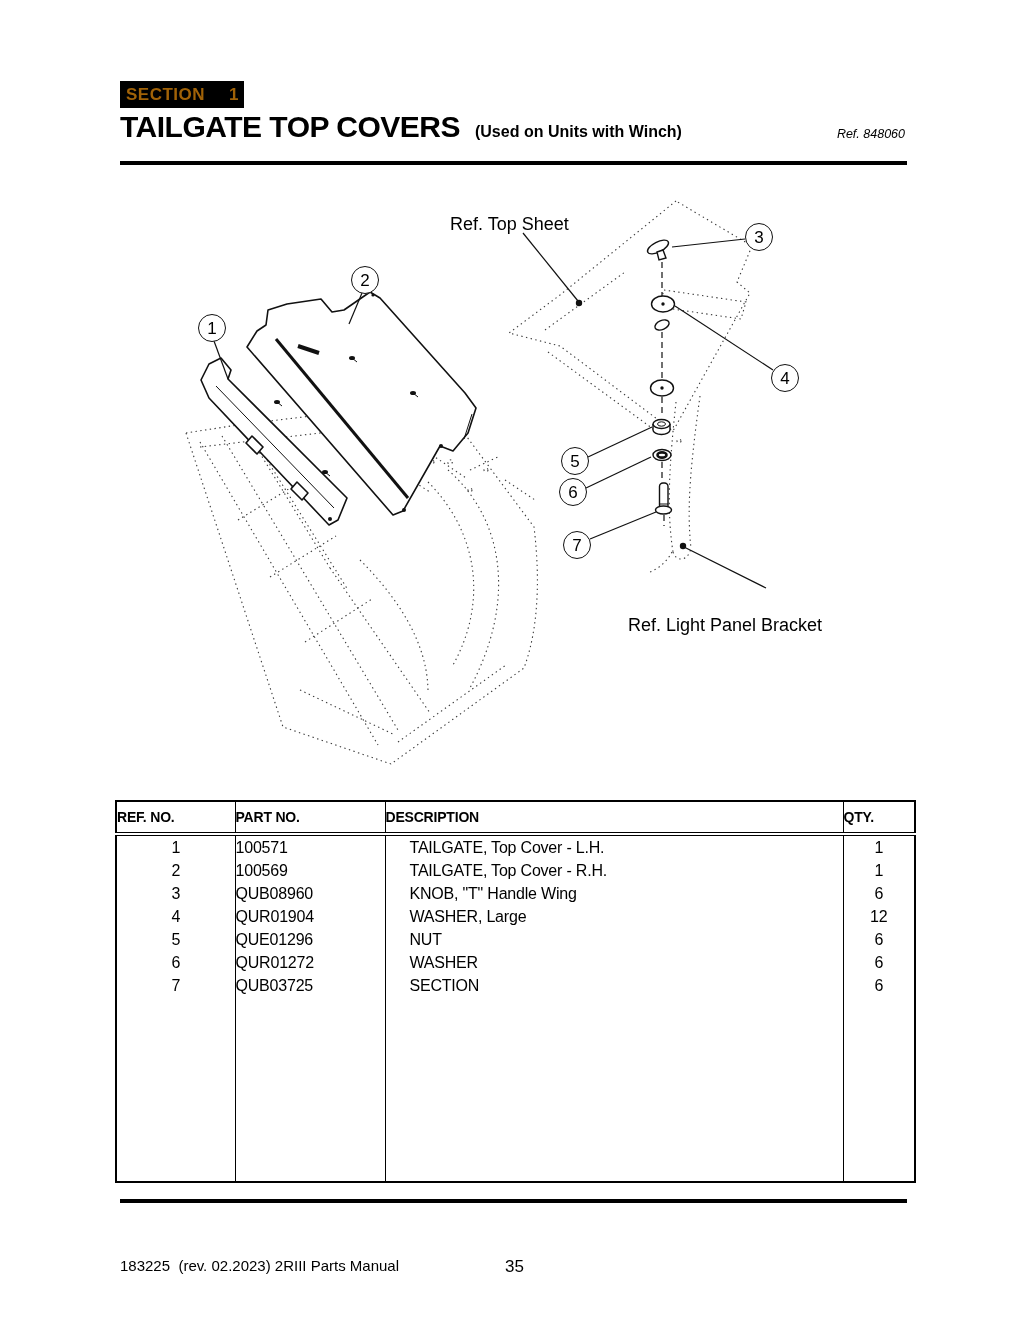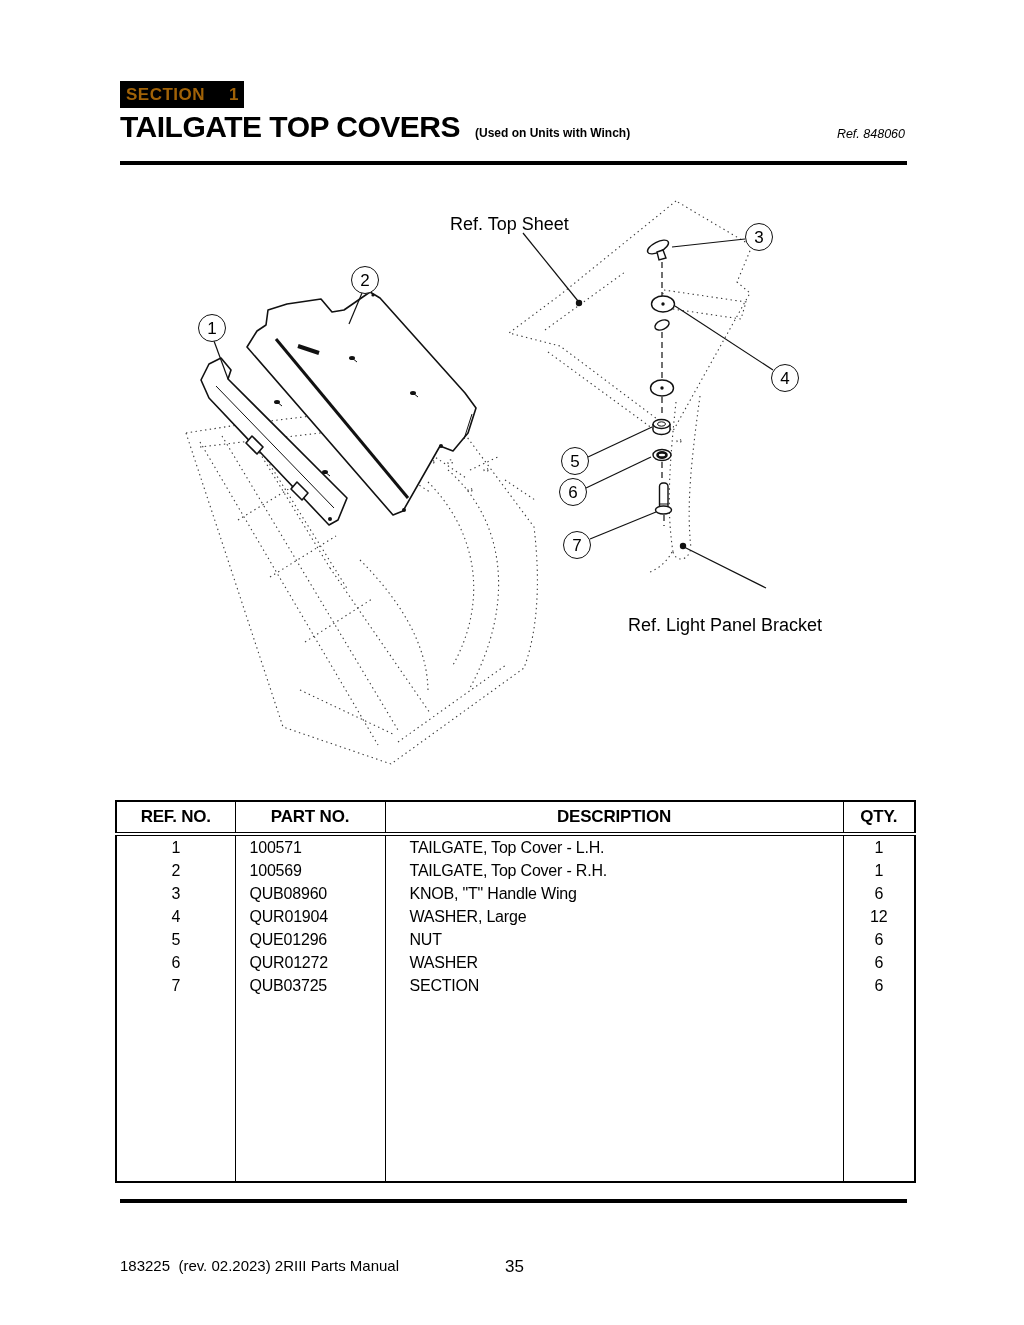--- a/index.html
+++ b/index.html
@@ -11,21 +11,21 @@
   .section-badge{
     position:absolute;left:120px;top:81px;width:124px;height:27px;
     background:#000;color:#a16207;font-weight:bold;font-size:17px;
     display:flex;align-items:center;padding-left:6px;box-sizing:border-box;letter-spacing:.5px;
   }
   .section-badge .num{margin-left:24px;}
   .title-row{
     position:absolute;left:120px;top:110px;display:flex;align-items:baseline;gap:15px;white-space:nowrap;
   }
   .page-title{font-size:30px;font-weight:bold;letter-spacing:-.5px;margin:0;}
-  .page-subtitle{font-size:12px;font-weight:bold;}
+  .page-subtitle{font-size:16px;font-weight:bold;}
   .ref-code{position:absolute;right:119px;top:127px;font-size:12.5px;font-style:italic;margin-left:7px;}
   .rule{position:absolute;left:120px;width:787px;background:#000;}
   .rule.top{top:161px;height:4px;}
   .rule.bottom{top:1199px;height:4px;}
   
   .diagram-svg{position:absolute;left:0;top:0;pointer-events:none;}
   .dotted{stroke:#3a3a3a;stroke-width:1.1;stroke-dasharray:1.4 3.4;fill:none;}
   .face{fill:#fff;stroke:#111;stroke-width:1.6;stroke-linejoin:round;}
   .thin{stroke:#111;stroke-width:1;fill:none;}
   .thick{stroke:#111;stroke-width:3;fill:none;}
@@ -41,31 +41,31 @@
   }
   .dlabel{position:absolute;font-size:18px;white-space:nowrap;}
   
   .parts-table{
     position:absolute;left:115px;top:800px;width:799px;height:383px;
     border-collapse:collapse;table-layout:fixed;
   }
   .parts-table,.parts-table th,.parts-table td{border:0;}
   .parts-table{border:2.5px solid #000;}
   .parts-table th{
-    height:30px;font-size:17px;font-weight:bold;letter-spacing:-.2px;
-    border-bottom:4px double #000;text-align:center;padding:0;
+    height:30px;font-size:14px;font-weight:bold;letter-spacing:-.2px;
+    border-bottom:4px double #000;text-align:left;padding:0;
   }
   .parts-table th,.parts-table td{border-right:1.5px solid #000;}
   .parts-table th:last-child,.parts-table td:last-child{border-right:0;}
   .parts-table td{
     font-size:16px;letter-spacing:-.2px;height:23px;line-height:23px;
     padding:0;vertical-align:top;white-space:nowrap;overflow:hidden;
   }
   .parts-table td.c-ref{text-align:center;}
-  .parts-table td.c-part{padding-left:14px;}
+  .parts-table td.c-part{}
   .parts-table td.c-desc{padding-left:24px;}
   .parts-table td.c-qty{text-align:center;}
   .parts-table tr.filler td{height:auto;}
   
   .footer-left{position:absolute;left:120px;top:1257px;font-size:15px;white-space:pre;}
   .footer-page{position:absolute;left:505px;top:1257px;font-size:17px;}
 </style>
 </head>
 <body>
 

